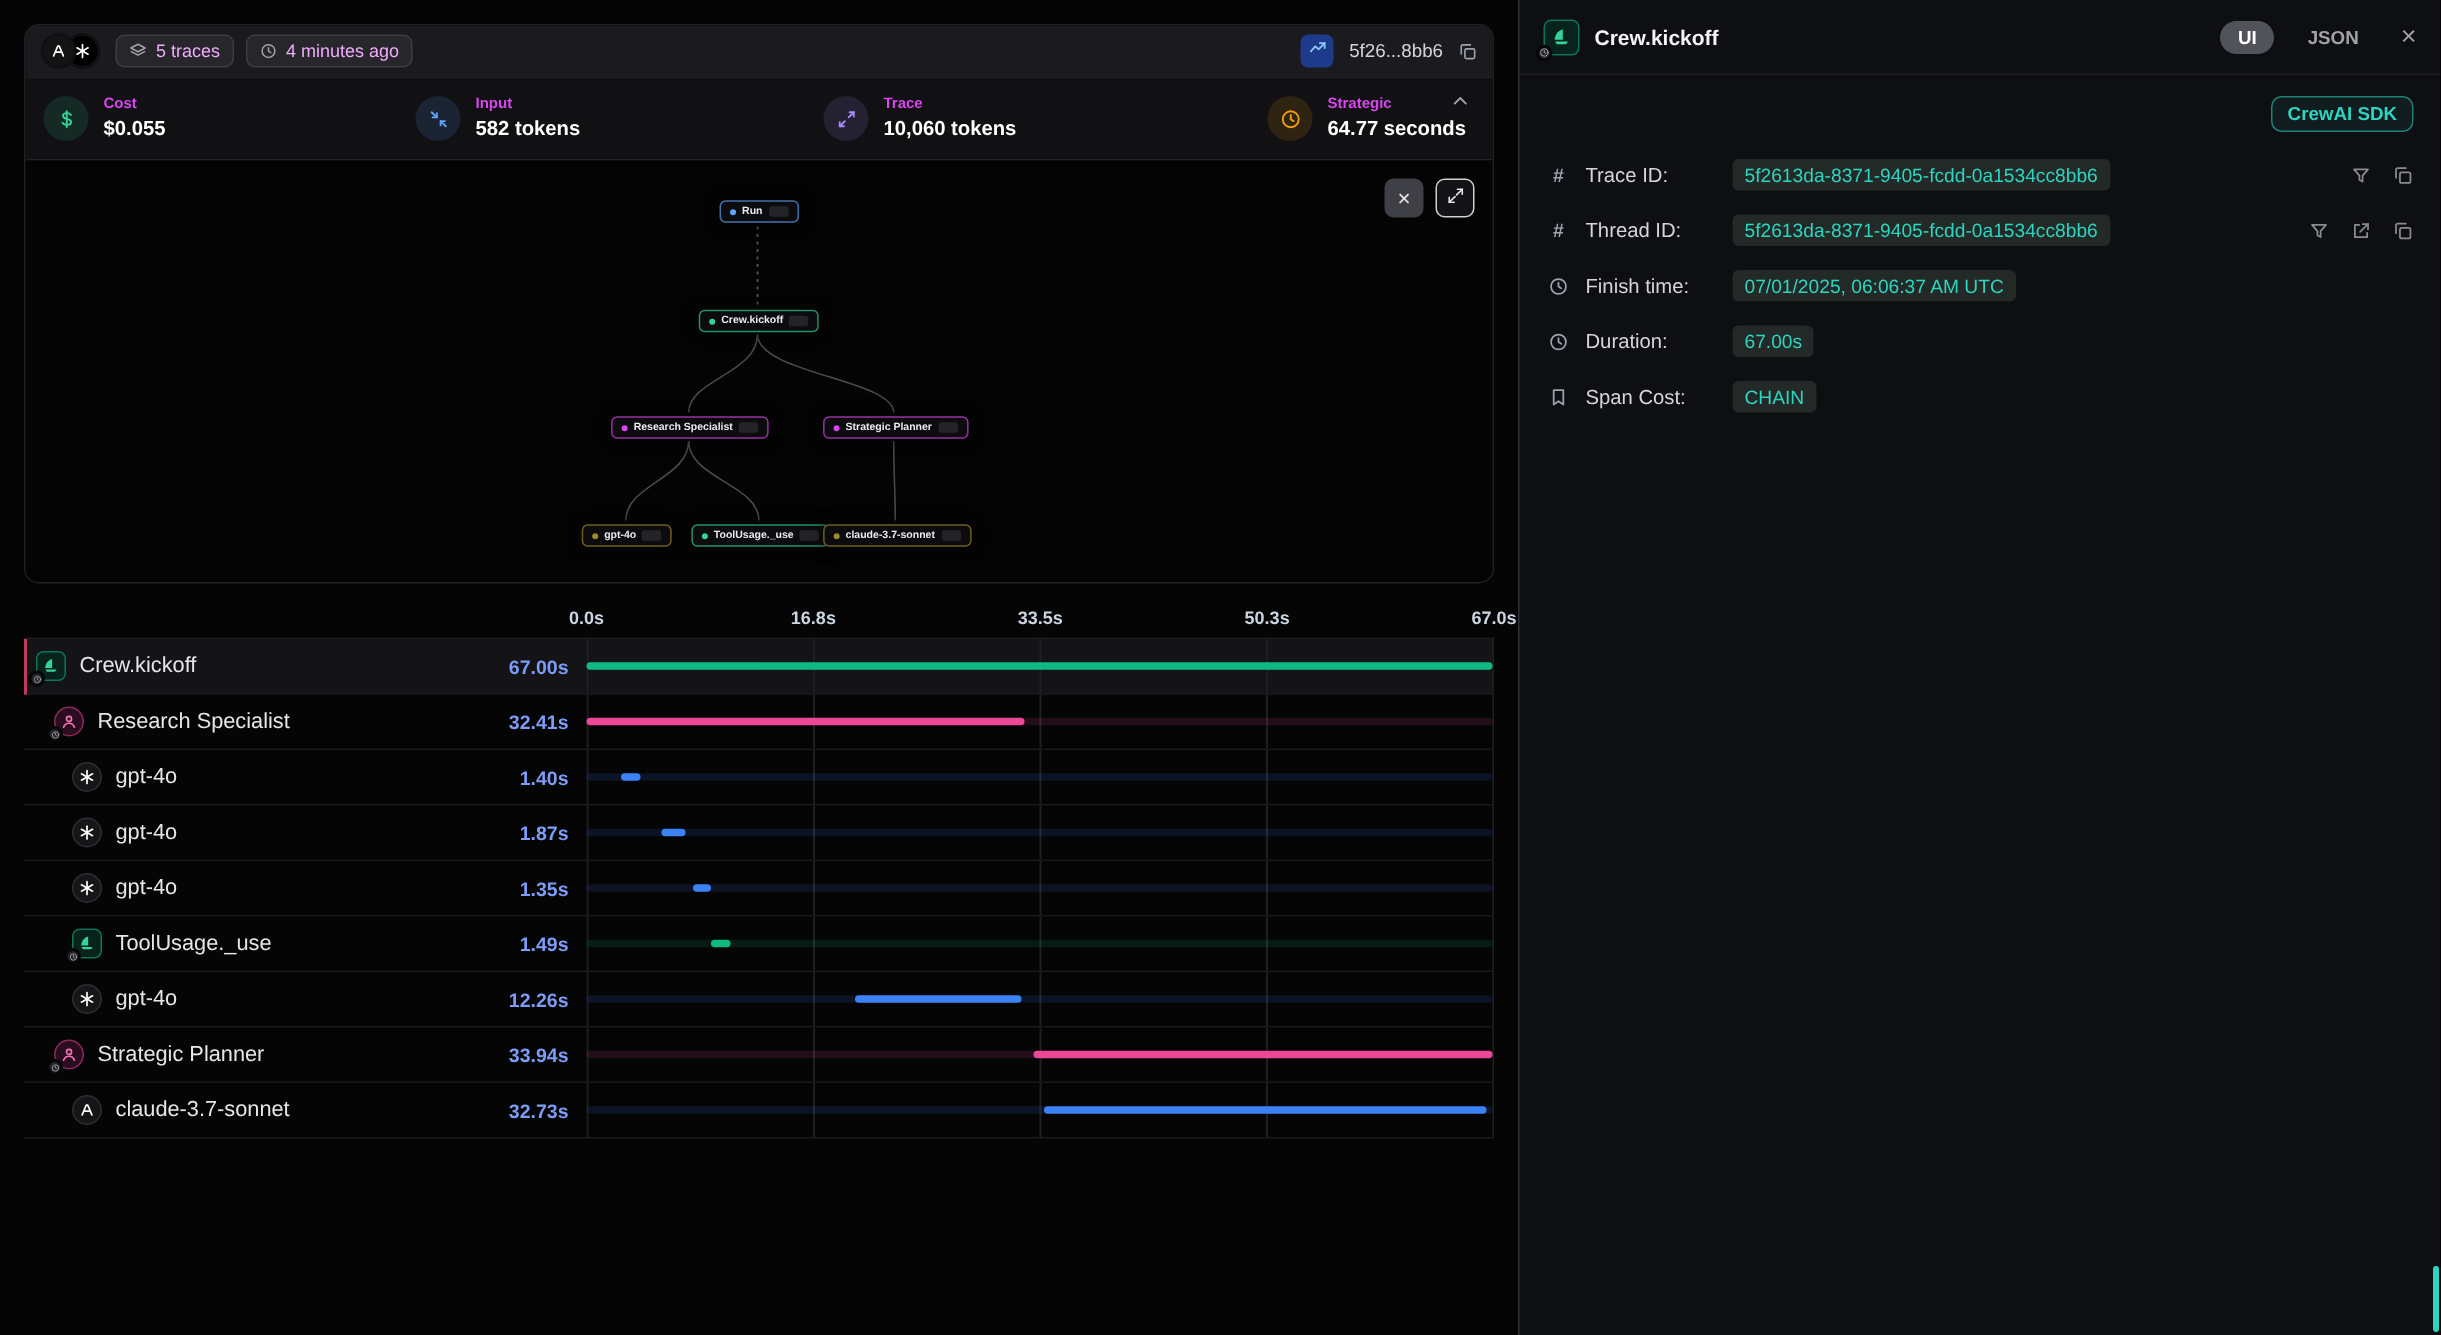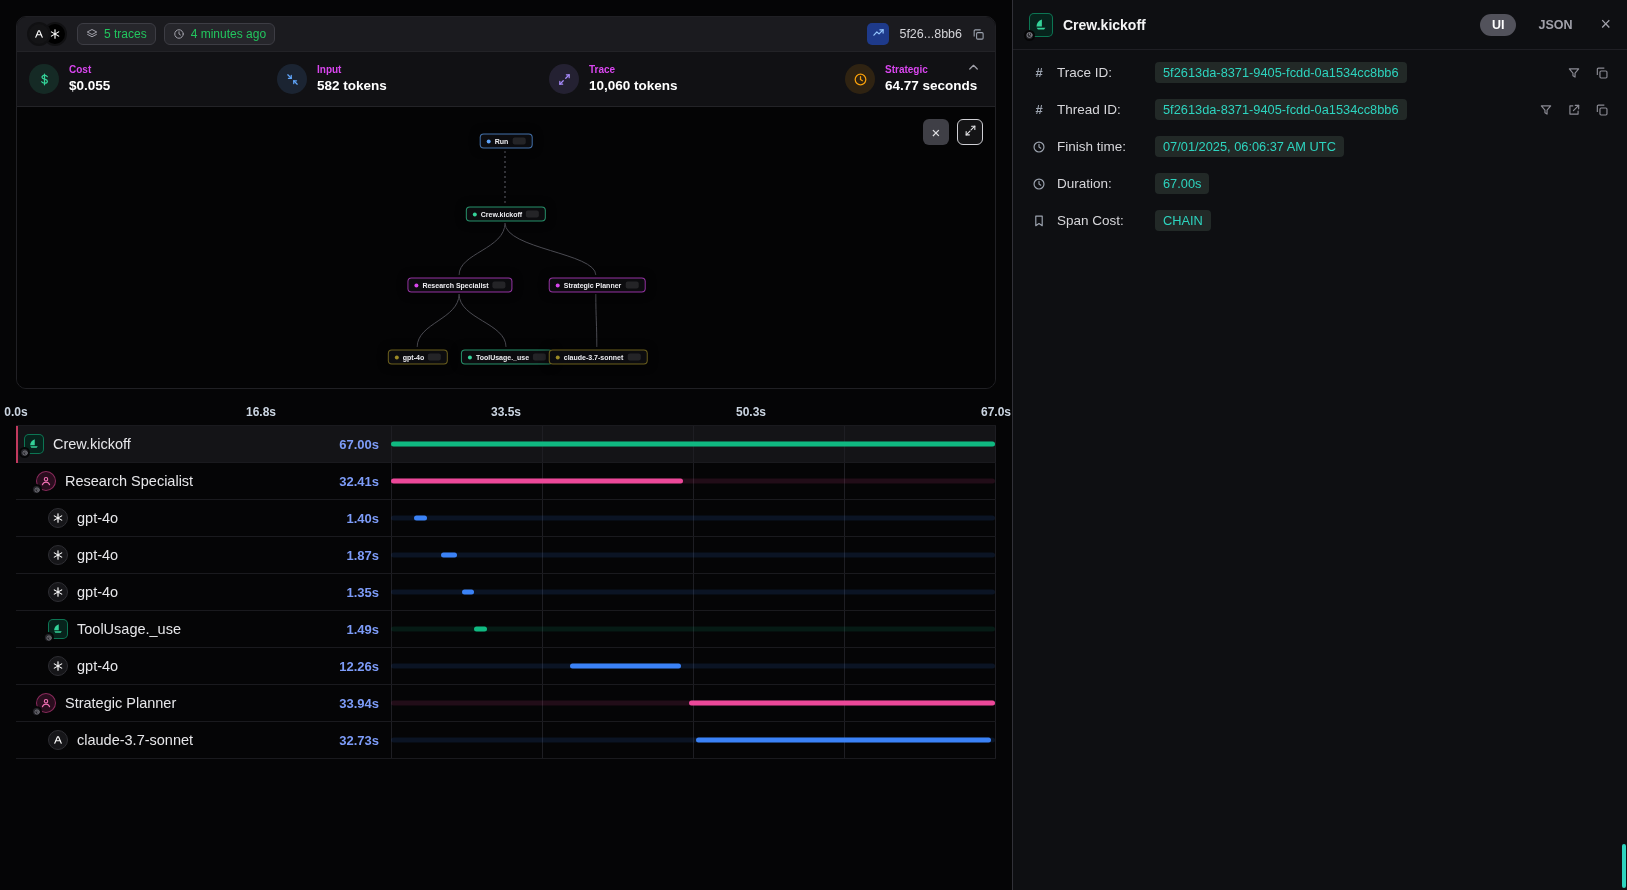--- a/index.html
+++ b/index.html
@@ -9,21 +9,21 @@
   .main { width:1012px; height:890px; padding:16px 16px 0; background:#050506; flex:none; }
 
   
   .card { border:1px solid #202024; border-radius:10px; overflow:hidden; background:#0b0b0d; }
   .topbar { height:34px; background:#1b1b1f; display:flex; align-items:center; gap:8px; padding:0 10px; }
   .avatars { display:flex; align-items:center; margin-right:2px; }
   .avatar { width:24px; height:24px; border-radius:50%; border:2px solid #101012; display:inline-flex; align-items:center; justify-content:center; color:#fff; }
   .avatar svg { width:12px; height:12px; }
   .ava-ant { background:#141416; z-index:2; }
   .ava-oai { background:#000; margin-left:-8px; z-index:1; }
-  .chip { display:inline-flex; align-items:center; gap:6px; background:#26262b; border:1px solid #3d3d44; border-radius:6px; padding:3px 8px; font-size:12px; color:#22c55e; }
+  .chip { display:inline-flex; align-items:center; gap:6px; background:#26262b; border:1px solid #3d3d44; border-radius:6px; padding:3px 8px; font-size:12px; color:#f0abfc; }
   .chip [data-icon] { display:inline-flex; color:#a1a1aa; } .chip svg { width:12px; height:12px; }
   .hspacer { flex:1; }
   .icon-btn { width:22px; height:22px; border-radius:5px; background:#1e3a8a; color:#93c5fd; display:inline-flex; align-items:center; justify-content:center; }
   .icon-btn svg { width:13px; height:13px; }
   .tid { font-size:12.5px; color:#d4d4d8; margin:0 2px; }
   .tcopy { color:#9ca3af; display:inline-flex; } .tcopy svg { width:13px; height:13px; }
 
   .stats { height:56px; background:#111114; display:flex; align-items:center; padding:0 12px; position:relative; border-top:1px solid #232327; border-bottom:1px solid #232327; }
   .stat { display:flex; align-items:center; gap:10px; }
   .stat.w0 { width:248px; } .stat.w1 { width:272px; } .stat.w2 { width:296px; }
@@ -42,21 +42,21 @@
   .glabel { font-size:7px; font-weight:700; color:#ececf0; white-space:nowrap; }
   .gpill { width:13px; height:7px; border-radius:2px; background:rgba(255,255,255,.10); flex:none; }
   .graph-btns { position:absolute; top:12px; right:12px; display:flex; gap:8px; }
   .gbtn { width:26px; height:26px; border-radius:6px; display:inline-flex; align-items:center; justify-content:center; cursor:pointer; border:none; }
   .gbtn.closeb { background:#3f3f46; color:#e4e4e7; font-size:15px; }
   .gbtn.maxb { background:#141416; border:1px solid #cfcfd4; color:#e4e4e7; }
   .gbtn svg { width:13px; height:13px; }
 
   
   .timeline { margin-top:10px; }
-  .axis { display:flex; height:26px;flex-direction:column; }
+  .axis { display:flex; height:26px; }
   .axis-spacer { width:375px; flex:none; }
   .axis-track { flex:1; position:relative; }
   .tick { position:absolute; bottom:6px; transform:translateX(-50%); font-size:12px; font-weight:700; color:#cbd5e1; white-space:nowrap; }
   .rows { border-top:1px solid #1a1a1e; }
   .trow { height:37px; display:flex; align-items:stretch; border-bottom:1px solid #1a1a1e; position:relative; cursor:pointer; }
   .trow.sel { background:#141417; }
   .trow.sel::before { content:""; position:absolute; left:0; top:0; bottom:-1px; width:2px; background:#c13a5e; }
   .tlabel { width:375px; flex:none; display:flex; align-items:center; gap:9px; }
   .rname { font-size:14.5px; color:#e6e6e9; }
   .rdur { margin-left:auto; padding-right:12px; font-size:13px; font-weight:600; color:#7d9cf8; }
@@ -492,20 +492,23 @@
         </span>
     </span>
     <span class="ptitle">Crew.kickoff</span>
     <span class="hspacer"></span>
     <span class="tab active">UI</span>
     <span class="tab">JSON</span>
     <span class="pclose">×</span>
   </div>
 
   <div class="pbody">
+    <div class="sdk-row">
+      <span class="sdk-badge">CrewAI SDK</span>
+    </div>
     <div id="fields">
         <div class="frow">
     <span class="ficon" data-icon="hash">
             <span class="hashch">#</span>
           </span>
     <span class="flabel">Trace ID:</span>
     <span class="fvalue">5f2613da-8371-9405-fcdd-0a1534cc8bb6</span>
     <span class="factions">
             <span class="act" data-icon="filter">
               <svg viewBox="0 0 24 24" fill="none" stroke="currentColor" stroke-width="2" stroke-linejoin="round">

